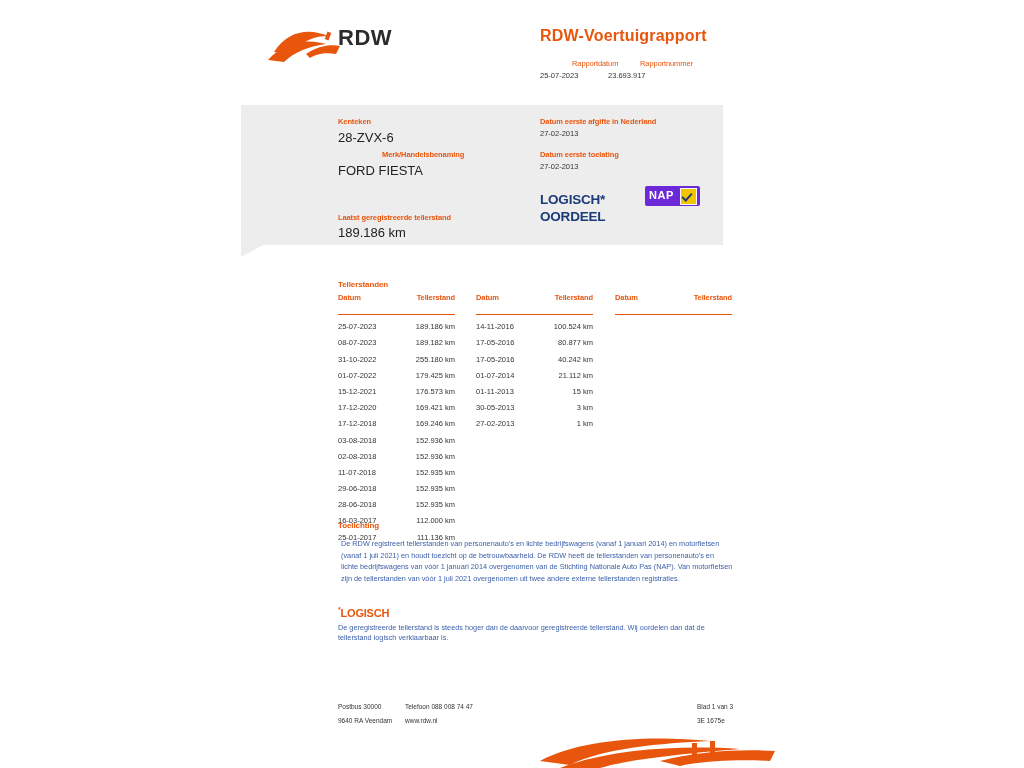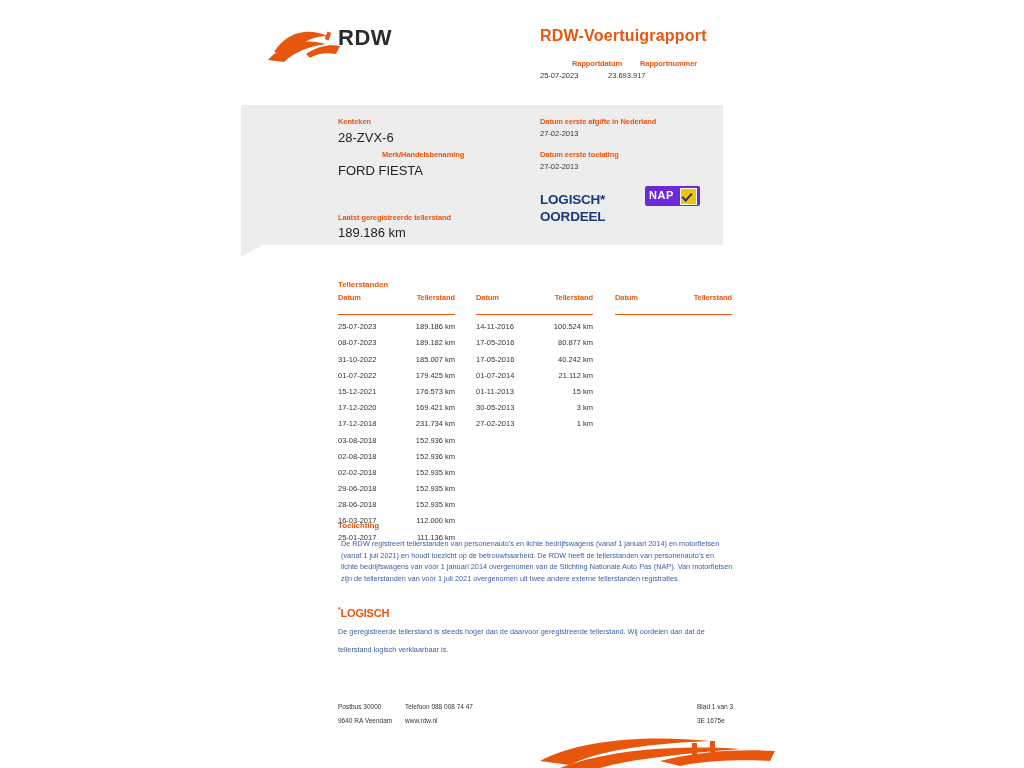--- a/index.html
+++ b/index.html
@@ -44,21 +44,21 @@
     color: #e8550d;
     letter-spacing: 0.2px;
     text-align: right;
   }
   .meta-block {
     position: absolute;
     top: 59px;
     font-size: 7.5px;
   }
   .meta-label {
-    font-weight: bold;
+    font-weight: normal;
     color: #e8550d;
     letter-spacing: -0.1px;
     padding-left: 32px;
   }
   .meta-value {
     color: #333;
     margin-top: 3px;
     font-size: 7.5px;
   }
   #meta-date { left: 540px; }
@@ -211,21 +211,21 @@
   .logisch-star {
     font-size: 7px;
     vertical-align: super;
   }
   .logisch-text {
     position: absolute;
     left: 338px;
     top: 623px;
     width: 392px;
     font-size: 7.3px;
-    line-height: 18px;
+    line-height: 10px;
     color: #3a5ea8;
   }
 
   
   .footer-cell {
     position: absolute;
     font-size: 6.5px;
     color: #333;
   }
   #f-addr1 { left: 338px; top: 703px; }
@@ -308,48 +308,48 @@
         <div class="tsrow">
           <span>25-07-2023</span>
           <span class="val">189.186 km</span>
         </div>
         <div class="tsrow">
           <span>08-07-2023</span>
           <span class="val">189.182 km</span>
         </div>
         <div class="tsrow">
           <span>31-10-2022</span>
-          <span class="val">185.007 km</span>
+          <span class="val">255.180 km</span>
         </div>
         <div class="tsrow">
           <span>01-07-2022</span>
           <span class="val">179.425 km</span>
         </div>
         <div class="tsrow">
           <span>15-12-2021</span>
           <span class="val">176.573 km</span>
         </div>
         <div class="tsrow">
           <span>17-12-2020</span>
           <span class="val">169.421 km</span>
         </div>
         <div class="tsrow">
           <span>17-12-2018</span>
-          <span class="val">231.734 km</span>
+          <span class="val">169.246 km</span>
         </div>
         <div class="tsrow">
           <span>03-08-2018</span>
           <span class="val">152.936 km</span>
         </div>
         <div class="tsrow">
           <span>02-08-2018</span>
           <span class="val">152.936 km</span>
         </div>
         <div class="tsrow">
-          <span>02-02-2018</span>
+          <span>11-07-2018</span>
           <span class="val">152.935 km</span>
         </div>
         <div class="tsrow">
           <span>29-06-2018</span>
           <span class="val">152.935 km</span>
         </div>
         <div class="tsrow">
           <span>28-06-2018</span>
           <span class="val">152.935 km</span>
         </div>

